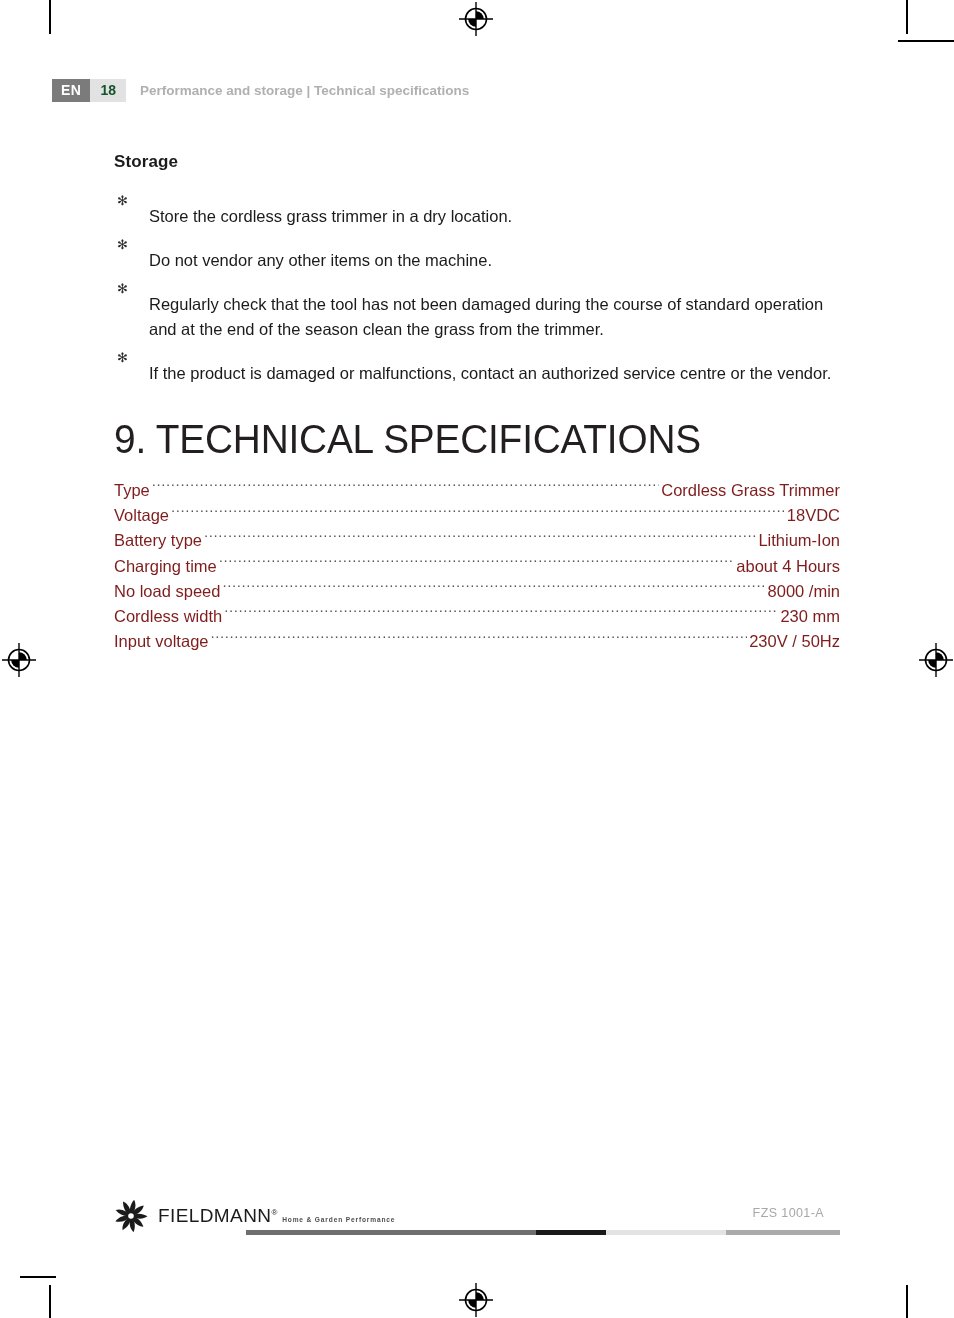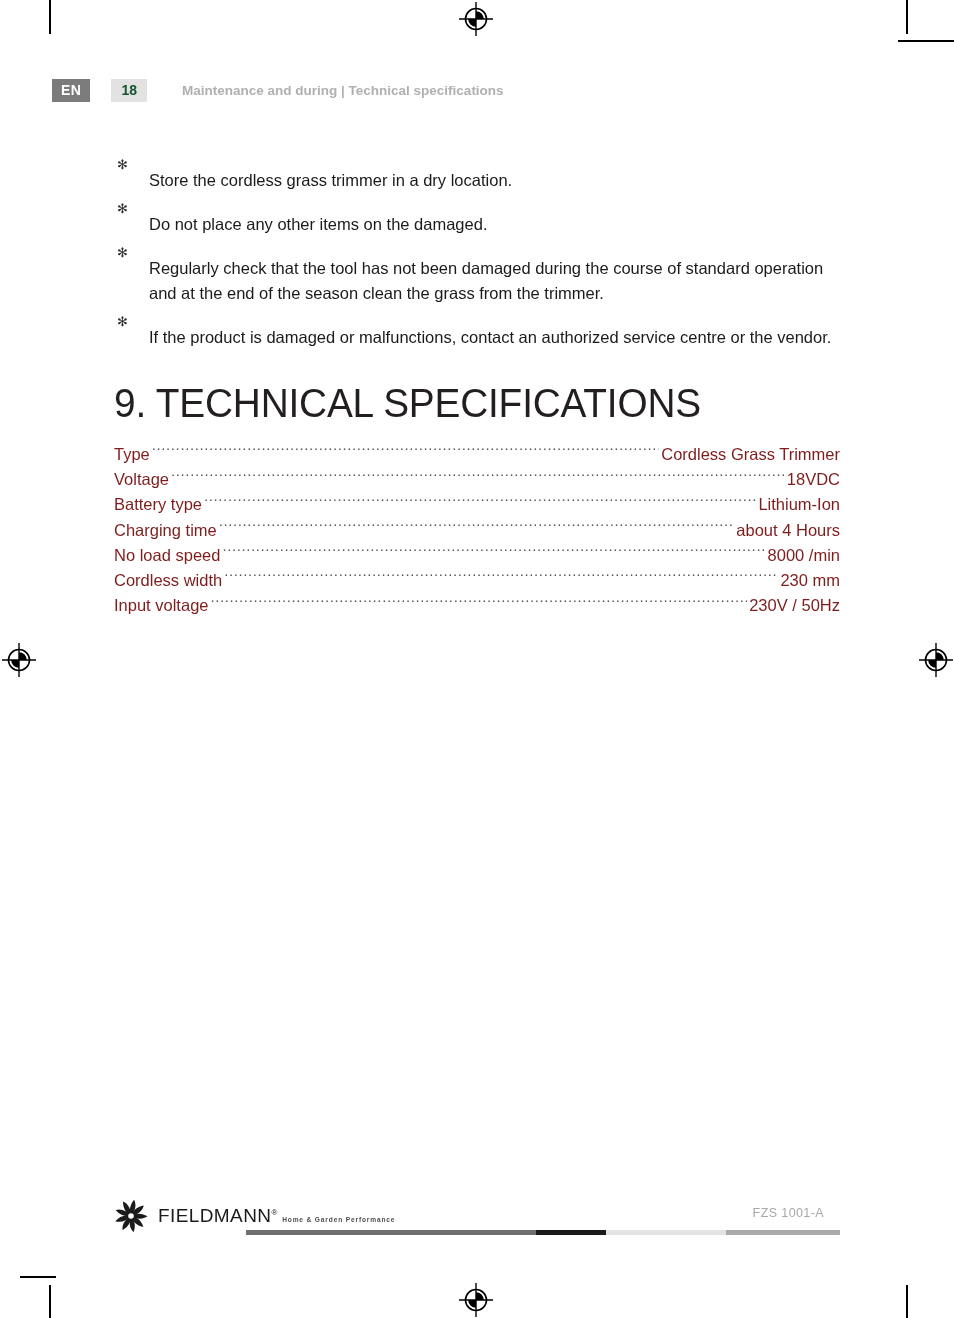--- a/index.html
+++ b/index.html
@@ -21,21 +21,20 @@
   .reg-mark  { position: absolute; }
 
   
   .header {
     position: absolute;
     left: 52px;
     top: 78px;
     display: flex;
     align-items: center;
     height: 24px;
-    gap: 21px;
   }
   .hdr-lang {
     background: #7b7b7b;
     color: #ffffff;
     font-size: 14px;
     font-weight: bold;
     letter-spacing: 0.5px;
     padding: 4px 9px 5px 9px;
     line-height: 1;
   }
@@ -234,34 +233,35 @@
     <line x1="0" y1="17" x2="34" y2="17" stroke="#000" stroke-width="1.4"></line>
     <circle cx="17" cy="17" r="10.5" fill="none" stroke="#000" stroke-width="1.6"></circle>
     <path d="M17 17 L17 9.2 A7.8 7.8 0 0 1 24.8 17 Z" fill="#000"></path>
     <path d="M17 17 L17 24.8 A7.8 7.8 0 0 1 9.2 17 Z" fill="#000"></path>
   </svg>
 </div>
 
 <div class="header">
   <span class="hdr-lang">EN</span>
   <span class="hdr-page">18</span>
-  <span class="hdr-crumb">Maintenance and during | Technical specifications</span>
+  <span class="hdr-crumb">Performance and storage | Technical specifications</span>
 </div>
 
 <div class="content">
 
+  <h2 class="section-title">Storage</h2>
 
   <ul class="bullets">
     <li class="bullet-row">
       <span class="bullet-glyph">✻</span>
       <span class="bullet-text">Store the cordless grass trimmer in a dry location.</span>
     </li>
     <li class="bullet-row">
       <span class="bullet-glyph">✻</span>
-      <span class="bullet-text">Do not place any other items on the damaged.</span>
+      <span class="bullet-text">Do not vendor any other items on the machine.</span>
     </li>
     <li class="bullet-row">
       <span class="bullet-glyph">✻</span>
       <span class="bullet-text">Regularly check that the tool has not been damaged during the course of standard operation and at the end of the season clean the grass from the trimmer.</span>
     </li>
     <li class="bullet-row">
       <span class="bullet-glyph">✻</span>
       <span class="bullet-text">If the product is damaged or malfunctions, contact an authorized service centre or the vendor.</span>
     </li>
   </ul>

